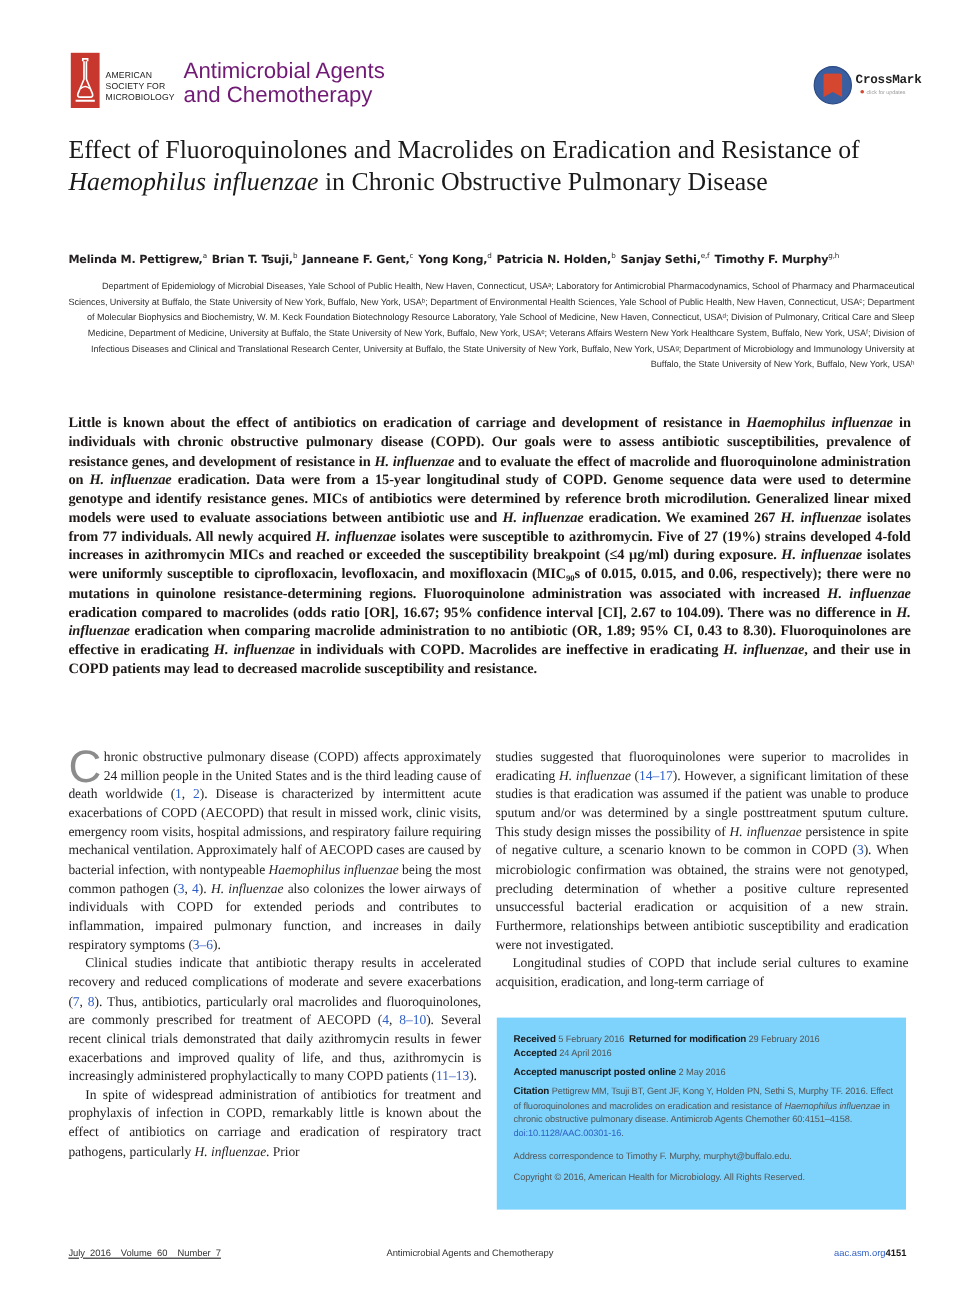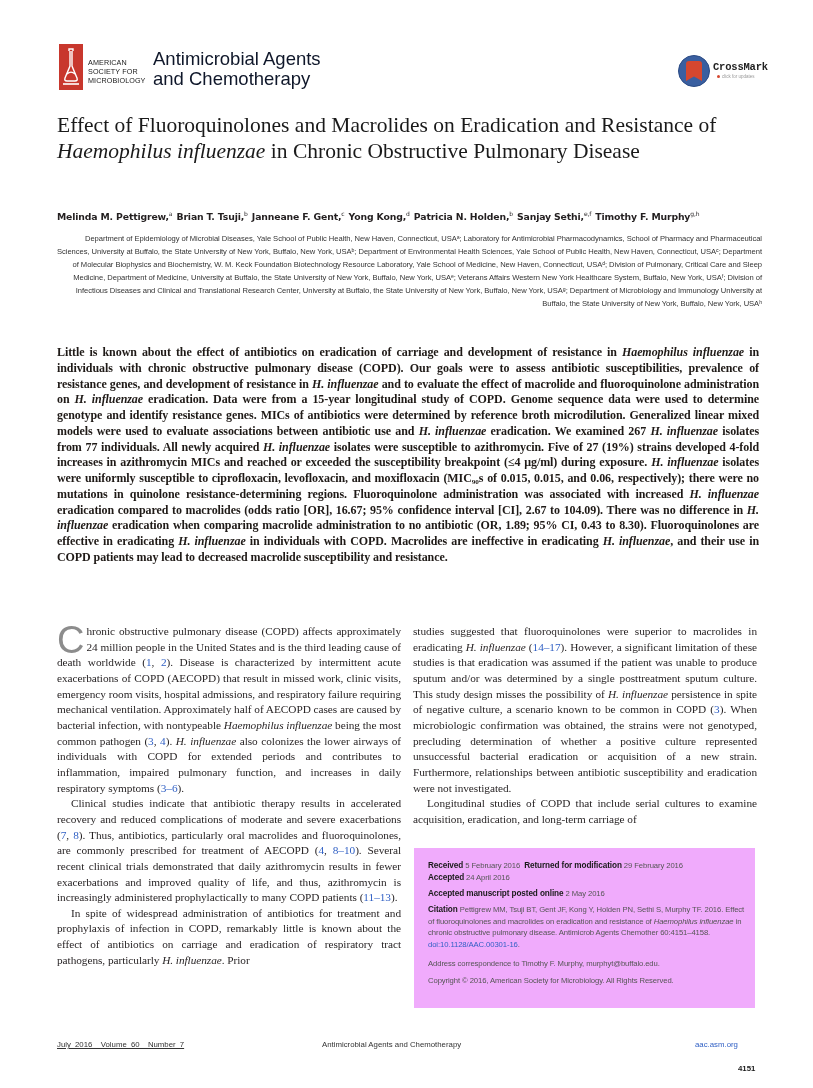--- a/index.html
+++ b/index.html
@@ -3,21 +3,21 @@
 <meta charset="utf-8">
 <style>
   html, body { margin: 0; padding: 0; background: #ffffff; }
   body { width: 813px; height: 1088px; position: relative; overflow: hidden; color: #231f20; }
   .abs { position: absolute; }
 
   
   .logo-box { left: 59px; top: 44px; width: 24px; height: 46px; background: #c8372d; }
   .logo-box svg { display:block; }
   .asm-text { left: 88px; top: 58px; font-family: "Liberation Sans", sans-serif; font-size: 7.2px; line-height: 9.2px; letter-spacing: 0.1px; color: #1a1a1a; }
-  .journal-name { left: 153px; top: 49px; font-family: "Liberation Sans", sans-serif; font-size: 18.5px; line-height: 20px; color: #0f172a; }
+  .journal-name { left: 153px; top: 49px; font-family: "Liberation Sans", sans-serif; font-size: 18.5px; line-height: 20px; color: #701a75; }
   .crossmark { left: 676px; top: 54px; width: 100px; height: 32px; }
   .cm-circle { position:absolute; left:2px; top:1px; width:30px; height:30px; border-radius:50%; background:#3a5fa0; border:1px solid #2b4b84; }
   .cm-inner { position:absolute; left:7px; top:5px; width:16px; height:20px; background:#d5472f; border-radius: 3px 3px 0 0; clip-path: polygon(0 0,100% 0,100% 100%,50% 78%,0 100%); }
   .cm-title { position:absolute; left:37px; top:7px; font-family:Liberation Mono, monospace; font-size:10.5px; font-weight:bold; color:#222; letter-spacing:-0.2px;text-align:center; }
   .cm-sub { position:absolute; left:46px; top:20px; font-family:"Liberation Sans", sans-serif; font-size:4.5px; color:#999; }
   .cm-sub:before { content:""; position:absolute; left:-5px; top:1px; width:3px; height:3px; background:#d5472f; border-radius:50%; }
 
   
   .title { left: 57px; top: 112px; width: 660px; font-family: "Liberation Serif", serif; font-size: 21.5px; line-height: 26px; color: #1a1a1a; font-weight: normal; }
   .title i { font-style: italic; }
@@ -36,32 +36,32 @@
   .col-left { left: 57px; top: 624px; width: 344px; }
   .col-right { left: 413px; top: 624px; width: 344px; }
   .col p { margin: 0; text-indent: 14px; }
   .col p.first { text-indent: 0; }
   .col p.noindent { text-indent: 0; }
   .col i { font-style: italic; }
   .dropcap { float: left; font-family: "Liberation Sans", sans-serif; font-size: 38px; line-height: 30px; color: #8c8c8c; margin: 0 2px -2px 0; padding-top: 1px; }
   .ref { color: #2f5fc4; }
 
   
-  .infobox { left: 414px; top: 848px; width: 341px; height: 160px; background: #f0abfc; }
+  .infobox { left: 414px; top: 848px; width: 341px; height: 160px; background: #7dd3fc; }
   .info { position:absolute; left: 14px; font-family: "Liberation Sans", sans-serif; font-size: 7.7px; line-height: 11.7px; color: #555; letter-spacing: -0.1px; }
   .info b { color: #1a1a1a; font-weight: bold; font-size: 8.2px; }
   .info i { font-style: italic; }
   .doi { color: #2f5fc4; }
 
   
   .footer { top: 1040px; font-family: "Liberation Sans", sans-serif; font-size: 7.8px; color: #333; }
   .foot-left { left: 57px; word-spacing: 2px; text-decoration: underline; }
   .foot-mid { left: 322px; }
   .foot-url { left: 695px; color: #2f5fc4; }
-  .foot-page { left: 738px; font-weight: bold; color: #1a1a1a; margin-top: 24px; }
+  .foot-page { left: 738px; font-weight: bold; color: #1a1a1a; }
 </style>
 </head>
 <body>
 
 <div class="abs logo-box">
   <svg width="24" height="46" viewBox="0 0 24 46">
     <path d="M10 7 L10 5 L14 5 L14 7 M11 7 L11 22 L6 34 Q5 37 8 37 L16 37 Q19 37 18 34 L13 22 L13 7" fill="none" stroke="#fff" stroke-width="1.4"></path>
     <path d="M8 30 Q12 26 16 30" fill="none" stroke="#fff" stroke-width="1.2"></path>
     <path d="M4 40 L20 40" stroke="#fff" stroke-width="1.6"></path>
   </svg>
@@ -105,19 +105,19 @@
     <b>Received</b> <span>5 February 2016</span>&nbsp; <b>Returned for modification</b> <span>29 February 2016</span><br>
     <b>Accepted</b> <span>24 April 2016</span>
   </div>
   <div class="info" style="top:40px;">
     <b>Accepted manuscript posted online</b> <span>2 May 2016</span>
   </div>
   <div class="info" style="top:56px; width:318px;">
     <b>Citation</b> <span>Pettigrew MM, Tsuji BT, Gent JF, Kong Y, Holden PN, Sethi S, Murphy TF. 2016. Effect of fluoroquinolones and macrolides on eradication and resistance of </span><i>Haemophilus influenzae</i><span> in chronic obstructive pulmonary disease. Antimicrob Agents Chemother 60:4151–4158. </span><a class="doi">doi:10.1128/AAC.00301-16</a><span>.</span>
   </div>
   <div class="info" style="top:110px;">Address correspondence to Timothy F. Murphy, murphyt@buffalo.edu.</div>
-  <div class="info" style="top:127px;">Copyright © 2016, American Society for Microbiology. All Rights Reserved.</div>
+  <div class="info" style="top:127px;">Copyright © 2016, American Health for Microbiology. All Rights Reserved.</div>
 </div>
 
 <div class="abs footer foot-left" style="white-space:pre;">July 2016  Volume 60  Number 7</div>
 <div class="abs footer foot-mid">Antimicrobial Agents and Chemotherapy</div>
 <a class="abs footer foot-url">aac.asm.org</a>
 <div class="abs footer foot-page">4151</div>
 
 </body></html>

